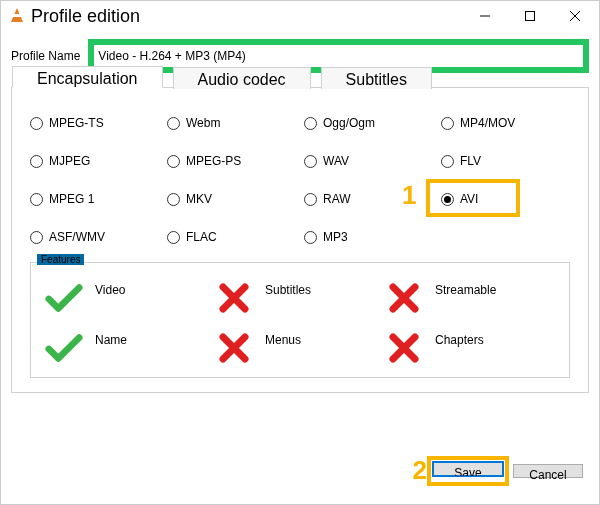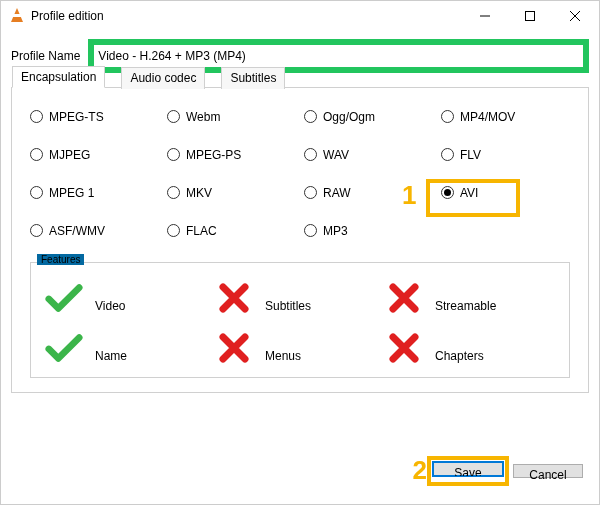--- a/index.html
+++ b/index.html
@@ -40,21 +40,21 @@
     border-bottom: 14px solid #e67e22;
   }
   .cone-stripe {
     position: absolute;
     left: 3px; top: 6px;
     width: 10px; height: 3px;
     background: #fff;
   }
   .title-text {
     flex: 1;
-    font-size: 12px;
+    font-size: 18px;
   }
   .win-controls {
     display: flex;
     height: 100%;
   }
   .win-btn {
     width: 45px;
     display: flex;
     align-items: center;
     justify-content: center;
@@ -91,26 +91,26 @@
     margin-top: 10px;
   }
   .tab-row {
     position: absolute;
     top: -22px;
     left: 0;
     display: flex;
     height: 22px;
   }
   .tab {
-    padding: 3px 8px;
+    padding: 3px 24px;
     border: 1px solid #d0d0d0;
     border-bottom: none;
     background: #f7f7f7;
-    margin-right: 16px;
-    font-size: 12px;
+    margin-right: 10px;
+    font-size: 16px;
     position: relative;
     top: 1px;
   }
   .tab.active {
     background: #fff;
     border-bottom: 1px solid #fff;
     z-index: 2;
     top: 0;
   }
   .tab-body {
@@ -120,21 +120,21 @@
   
   .radio-grid {
     display: grid;
     grid-template-columns: repeat(4, 1fr);
     row-gap: 18px;
     column-gap: 8px;
     margin-bottom: 18px;
   }
   .radio-cell {
     display: flex;
-    align-items: flex-start;
+    align-items: flex-end;
     gap: 6px;
     height: 20px;
     position: relative;
   }
   .radio {
     width: 13px; height: 13px;
     border: 1px solid #333;
     border-radius: 50%;
     box-sizing: border-box;
     display: inline-flex;
@@ -174,21 +174,21 @@
     padding: 0 4px;
     font-size: 10px;
   }
   .feat-grid {
     display: grid;
     grid-template-columns: repeat(3, 1fr);
     row-gap: 20px;
   }
   .feat-cell {
     display: flex;
-    align-items: flex-end;
+    align-items: flex-start;
     gap: 12px;
   }
   .feat-icon { width: 38px; height: 30px; flex: none; }
   .footer {
     position: absolute;
     right: 16px;
     bottom: 18px;
     display: flex;
     align-items: center;
     gap: 10px;

